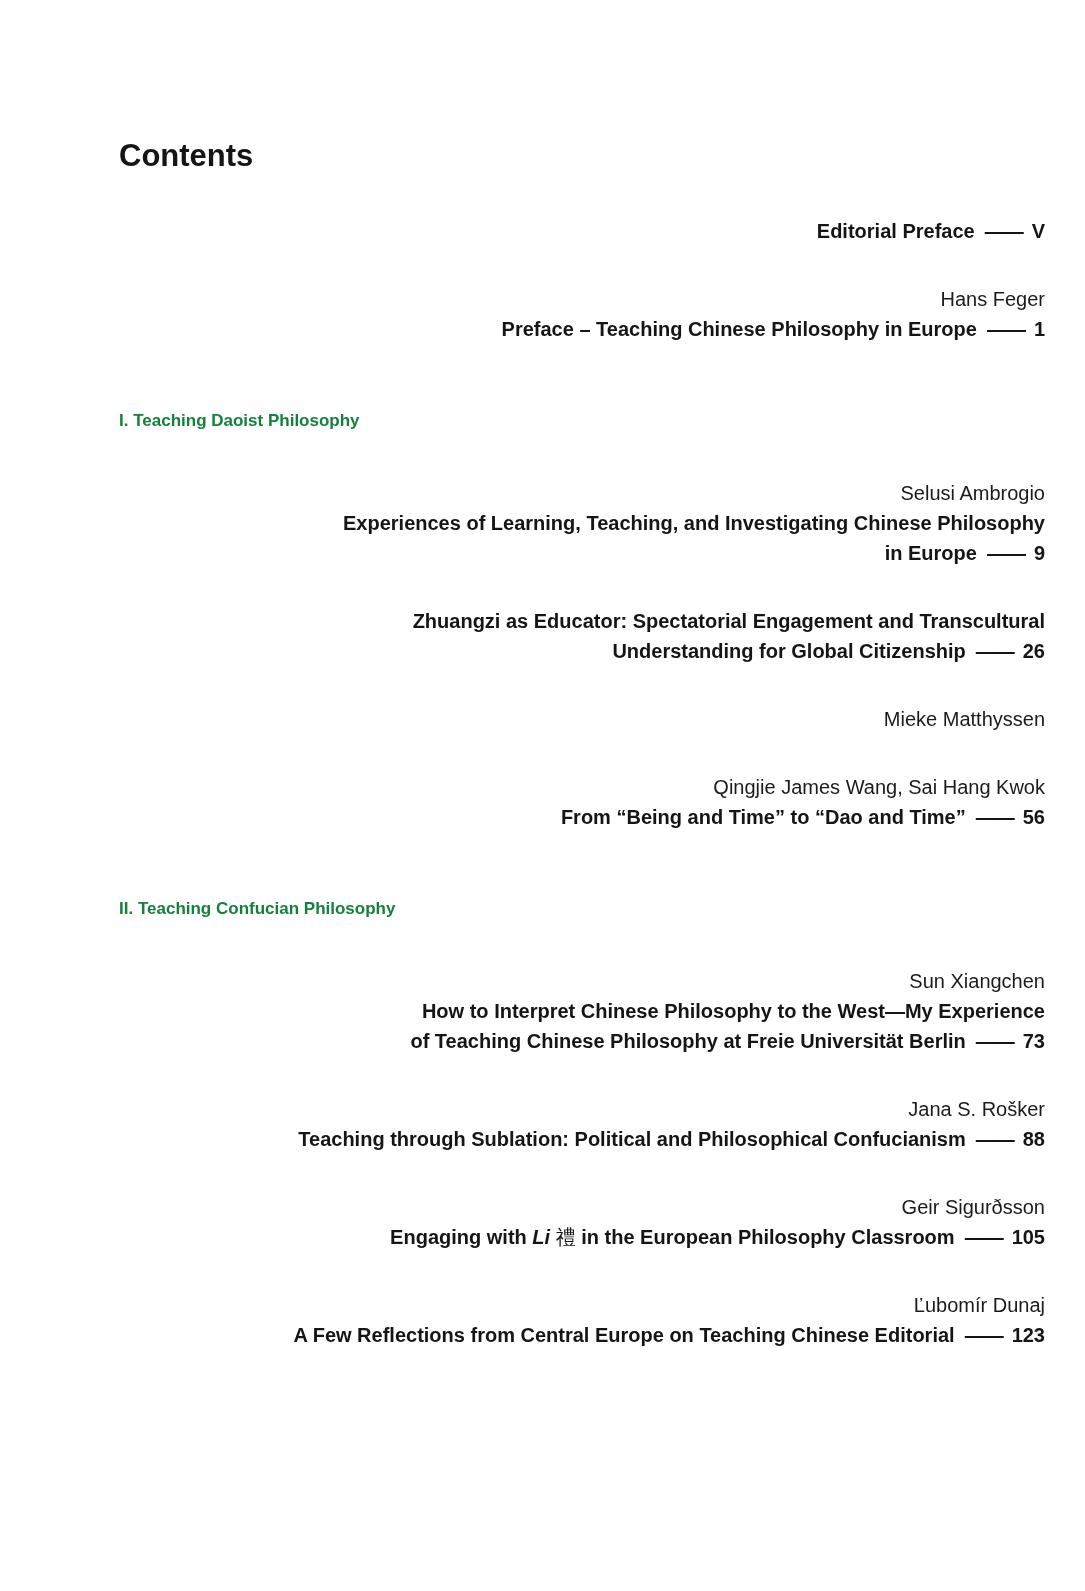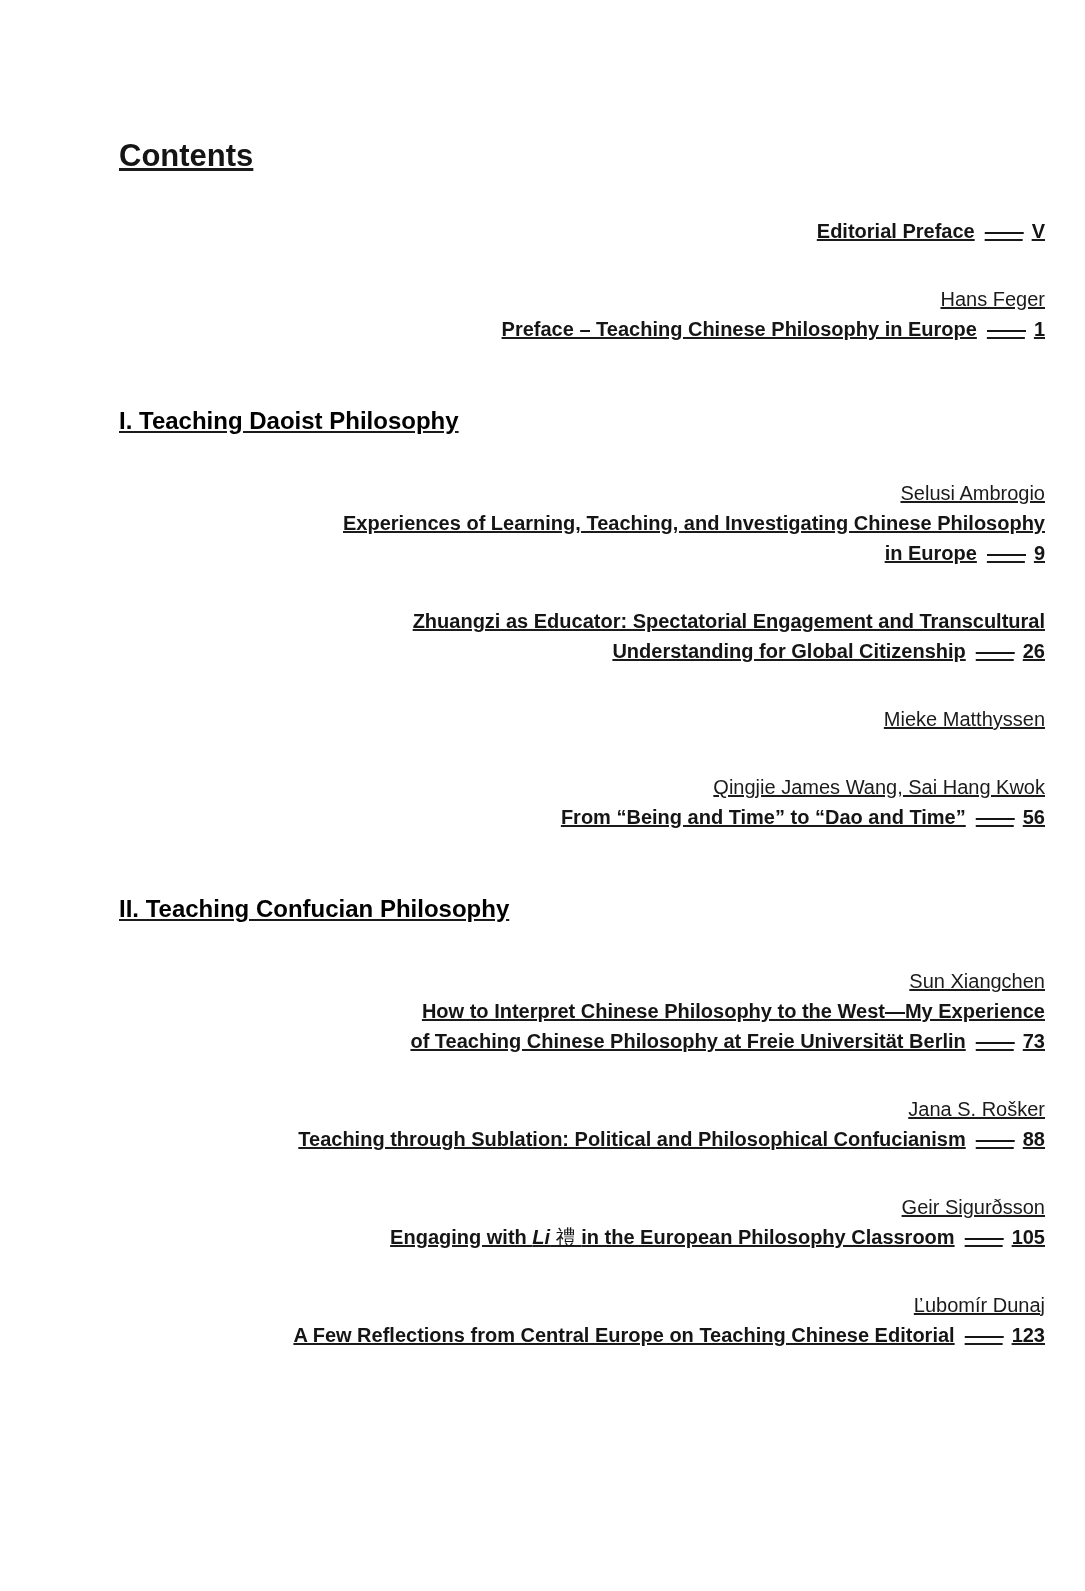--- a/index.html
+++ b/index.html
@@ -13,35 +13,34 @@
     color: #1b1b1b;
     font-family: "Liberation Sans", sans-serif;
     -webkit-font-smoothing: antialiased;
     overflow: hidden;
   }
   .page {
     box-sizing: border-box;
     width: 1085px;
     height: 1212px;
     padding: 138px 40px 0 119px;
-    text-decoration: underline;
   }
   .doc-title {
     font-size: 31px;
     line-height: 36px;
     font-weight: 700;
     margin: 0 0 42px 0;
     color: #151515;
   }
   .section-heading {
-    font-size: 24px;
+    font-size: 17px;
     line-height: 30px;
     font-weight: 700;
     margin: 62px 0 42px 0;
-    color: #000000;
+    color: #15803d;
   }
   .entry {
     font-size: 20px;
     line-height: 30px;
     margin: 0 0 38px 0;
     text-align: right;
   }
   .authors {
     font-weight: 400;
     color: #1b1b1b;

